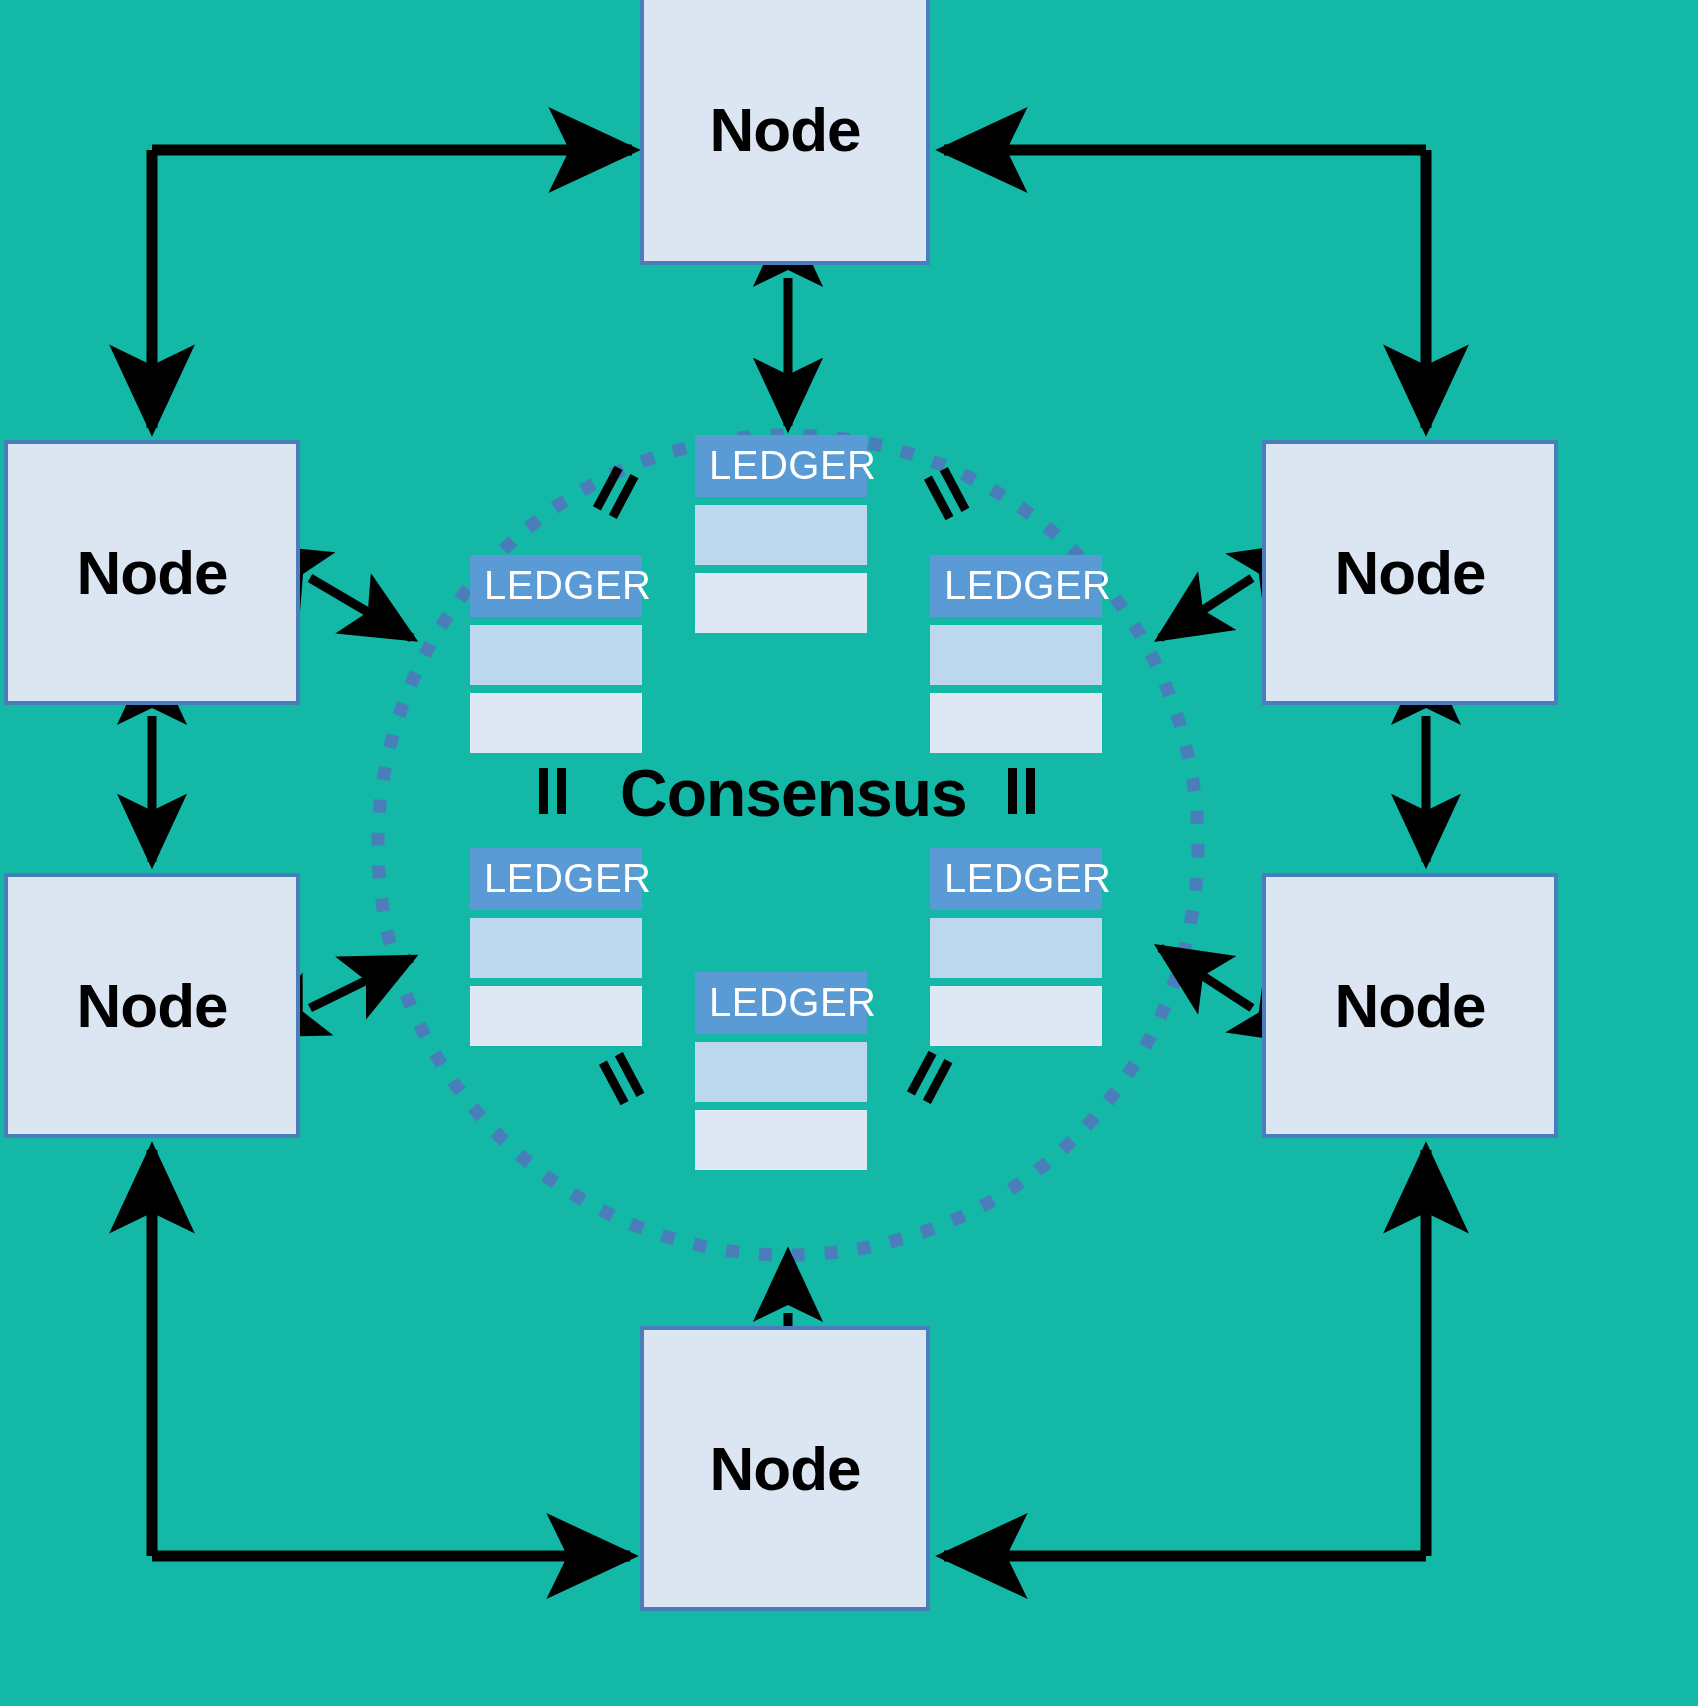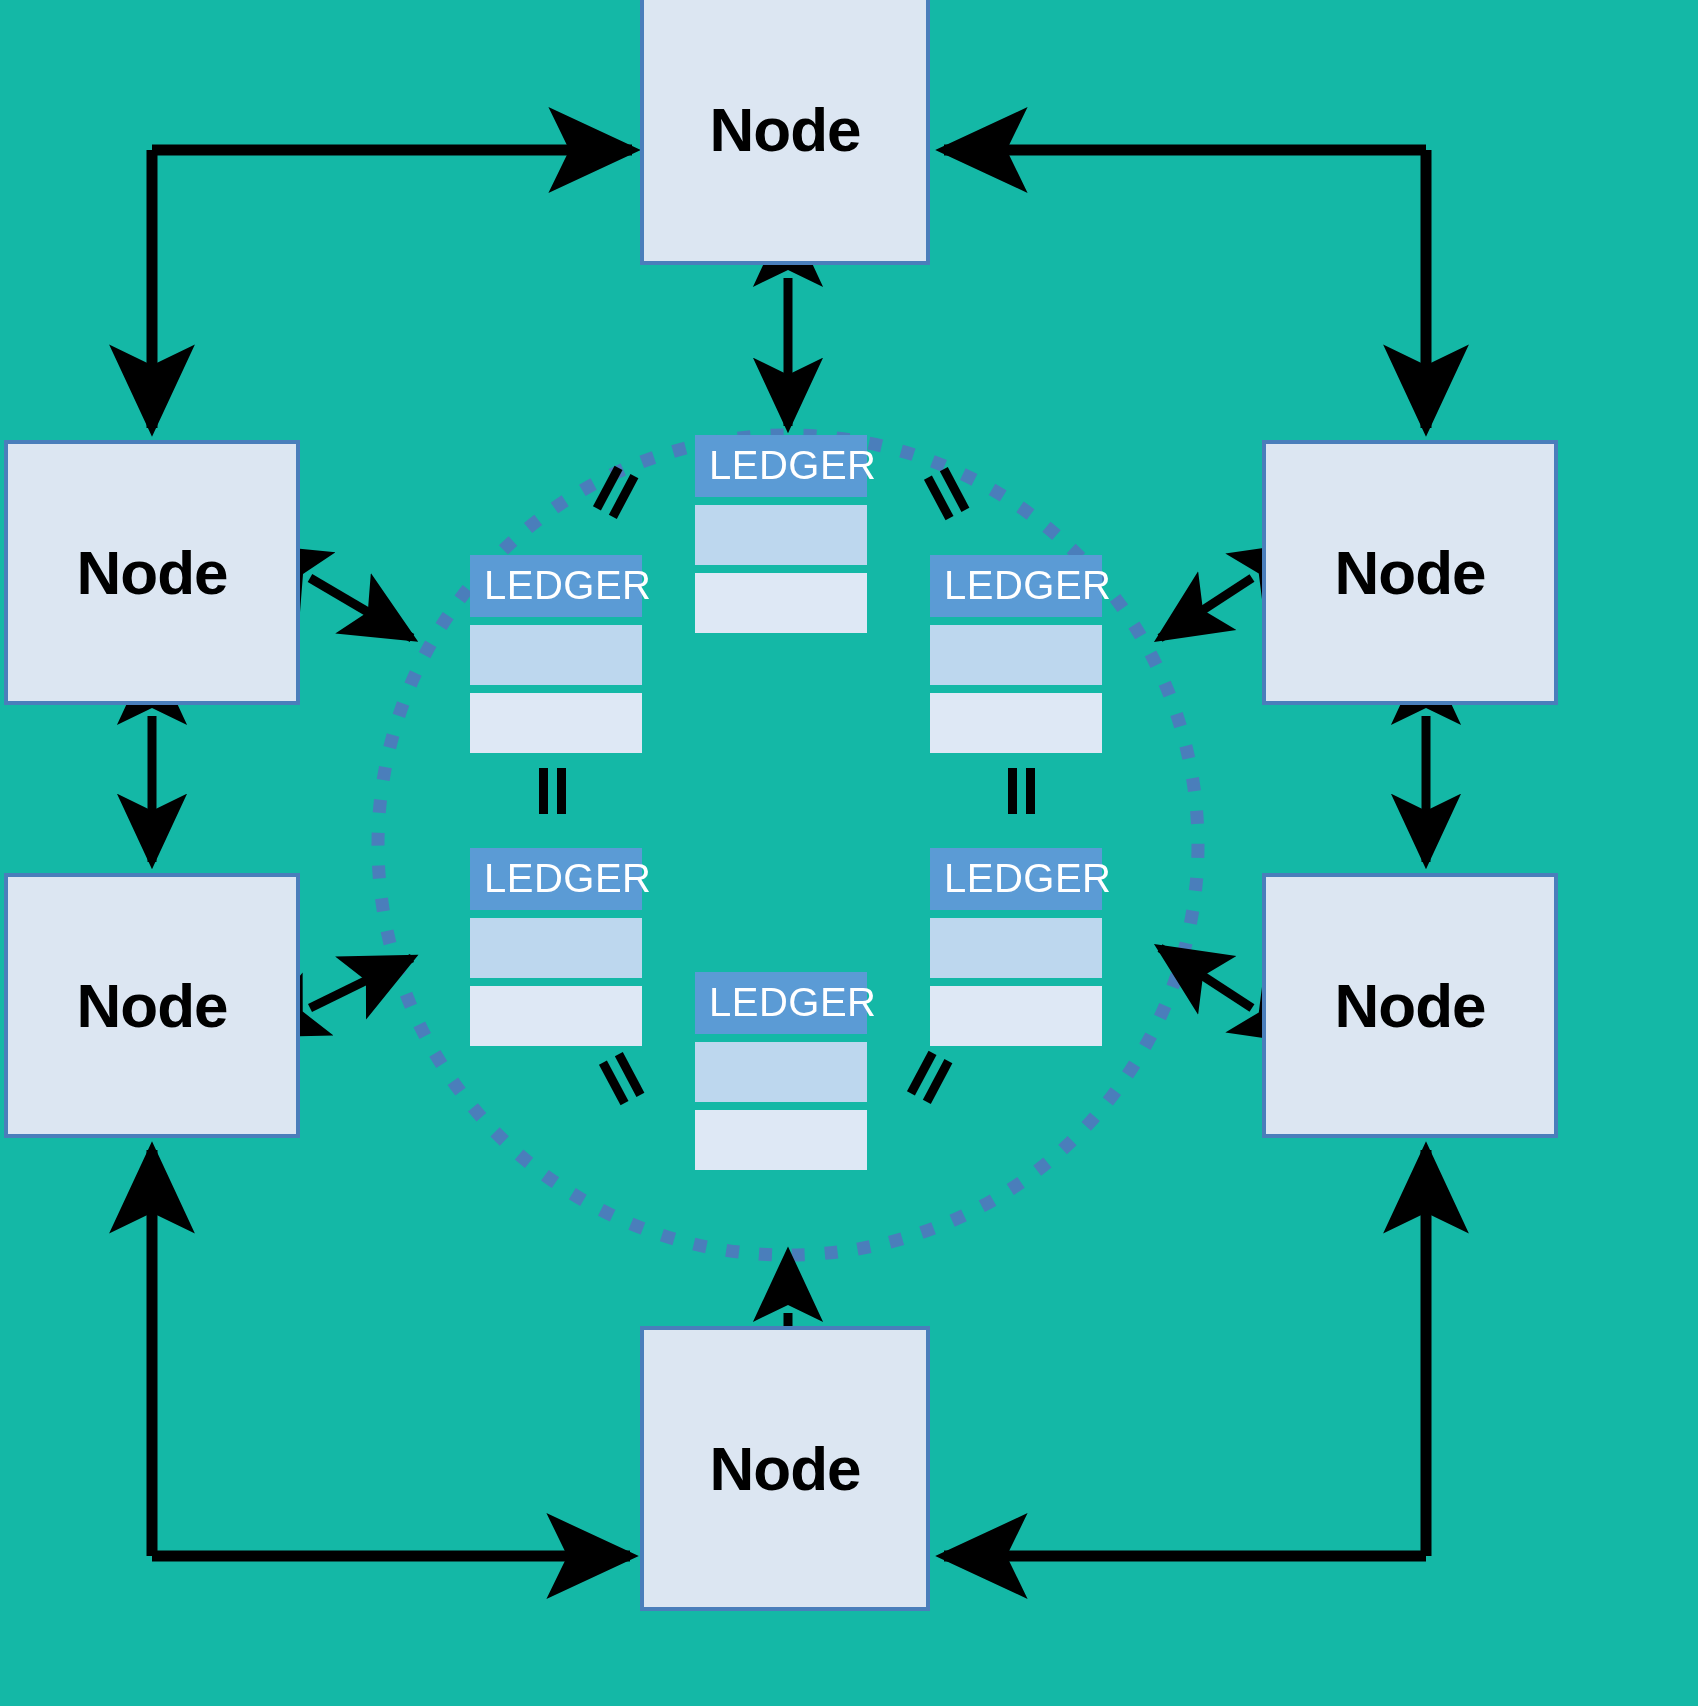--- a/index.html
+++ b/index.html
@@ -188,14 +188,15 @@
   <div class="eq-mark eq-rot-n60" style="left:600px;top:1055px;">
     <div class="bar b1"></div>
     <div class="bar b2"></div>
   </div>
 
   <div class="eq-mark eq-rot-60" style="left:908px;top:1055px;">
     <div class="bar b1"></div>
     <div class="bar b2"></div>
   </div>
 
+  <div class="consensus-label" style="left:620px;top:760px;">Consensus</div>
 
 </div>
 
 </body></html>

